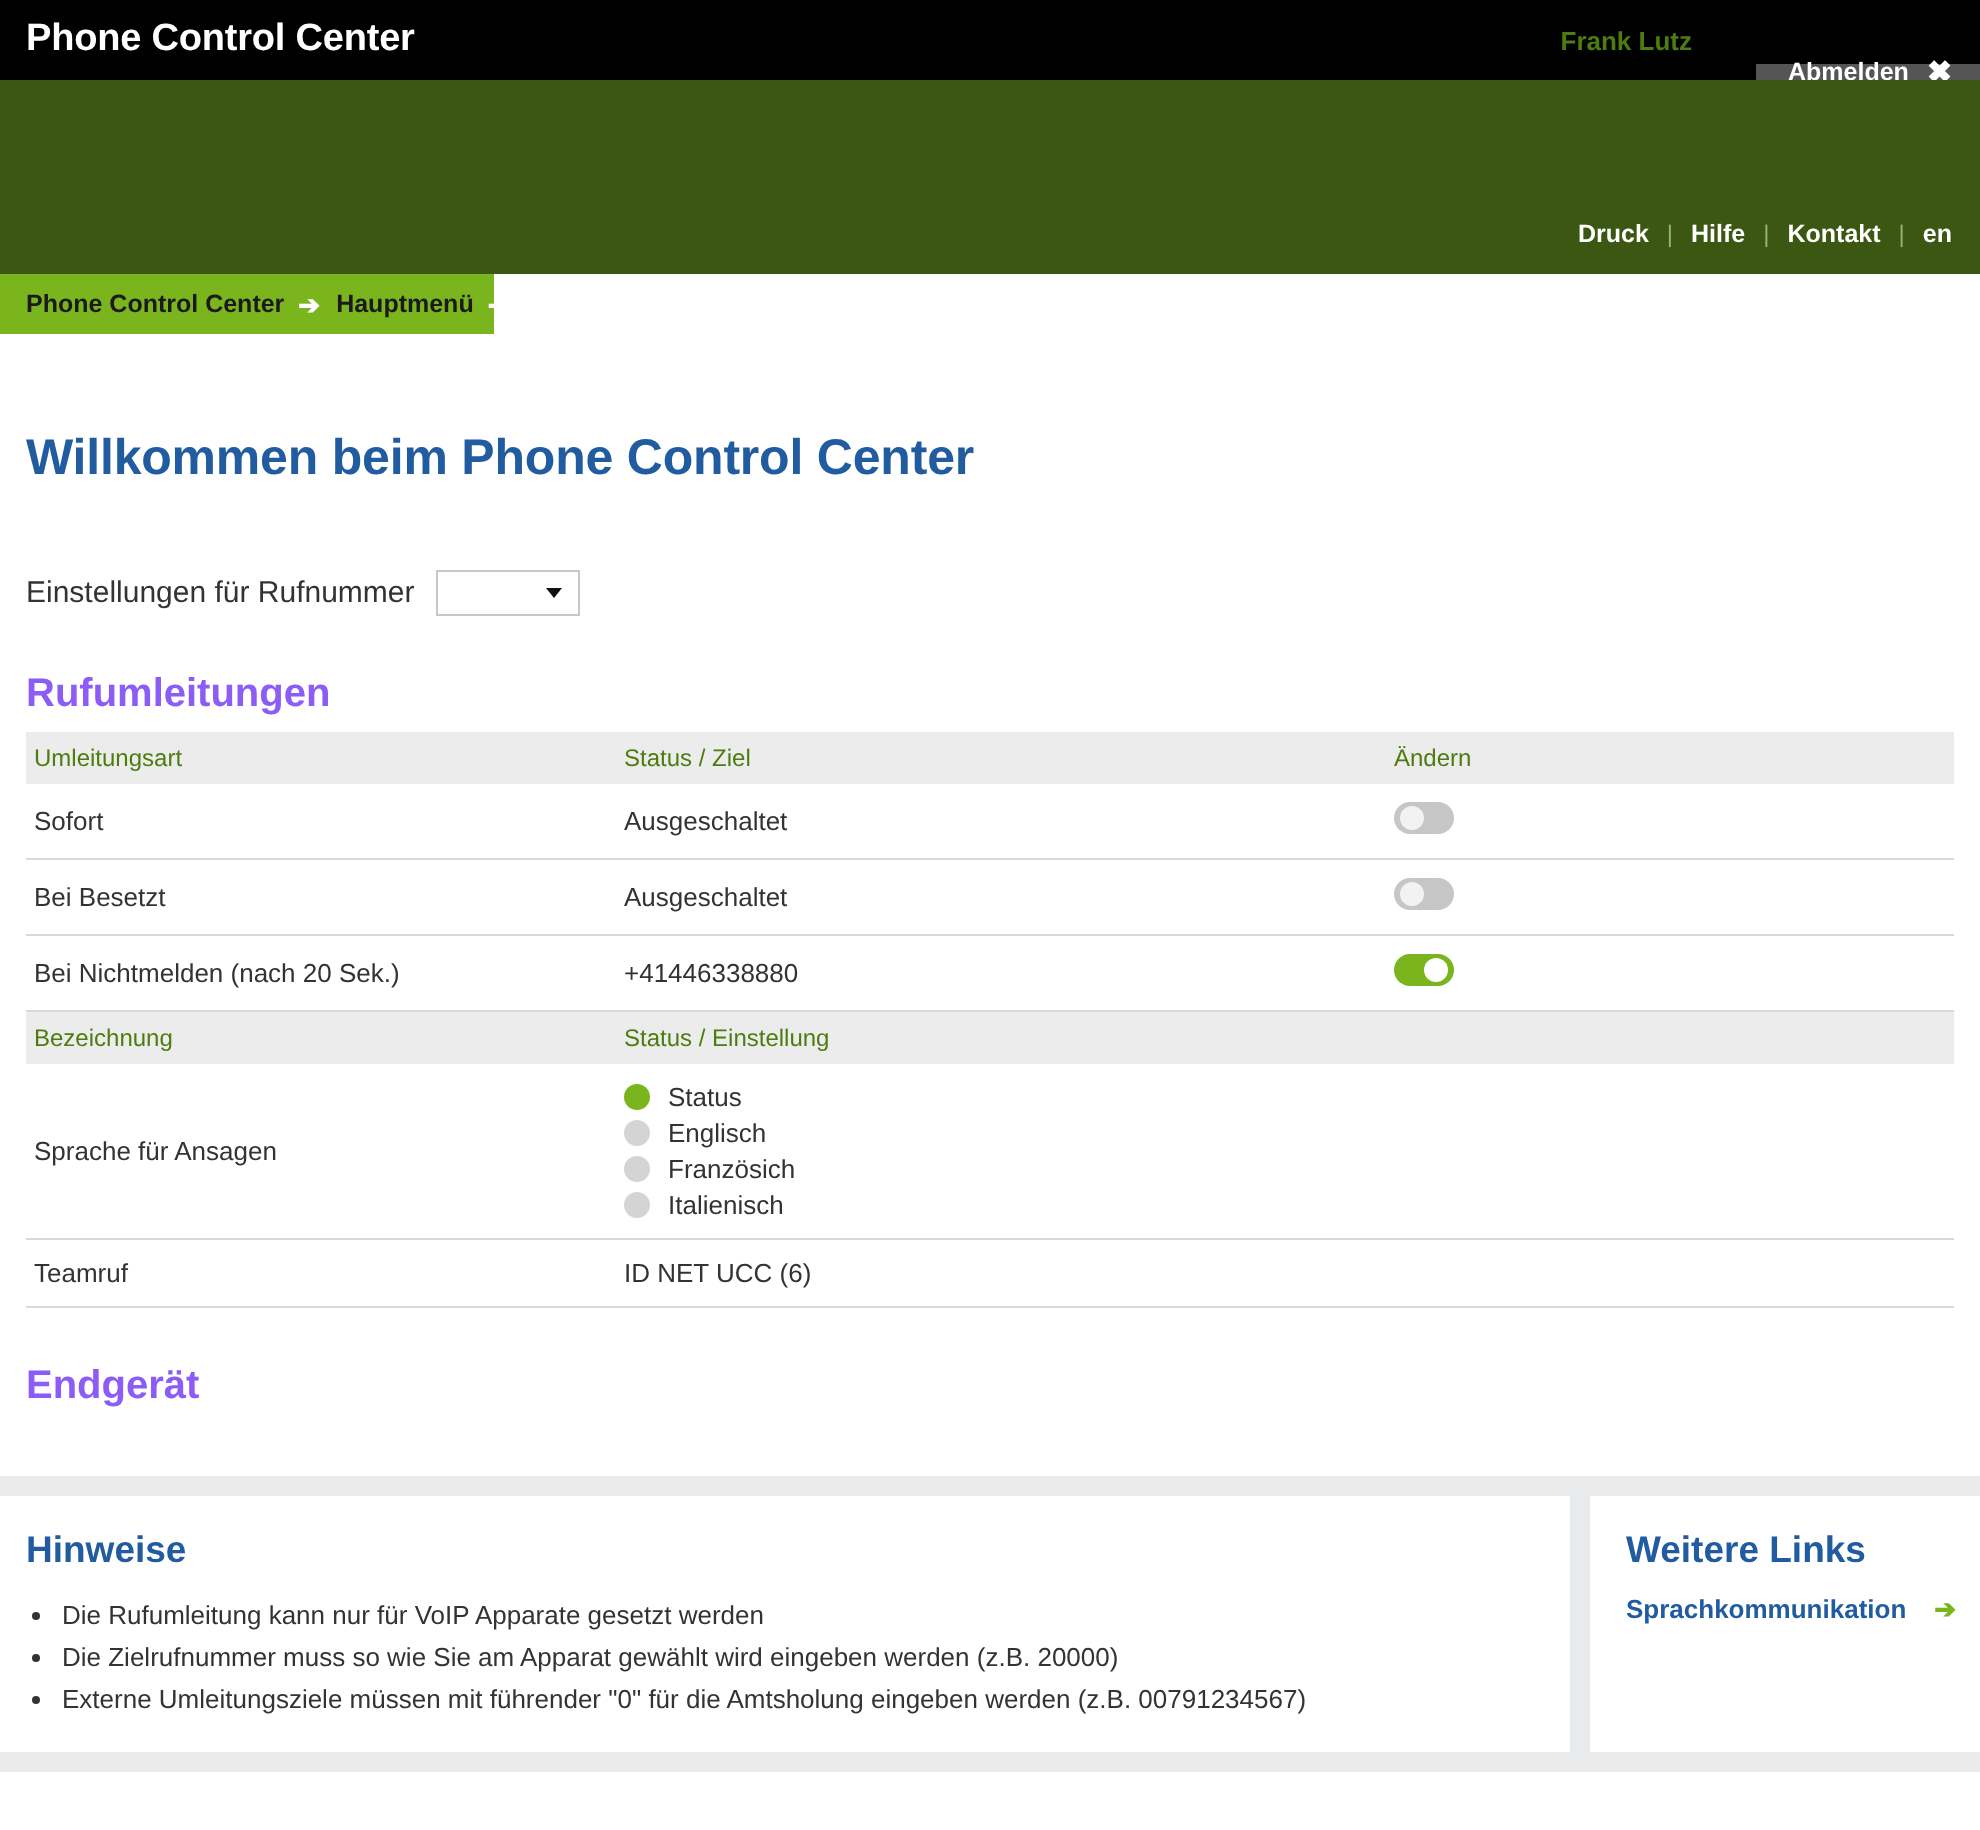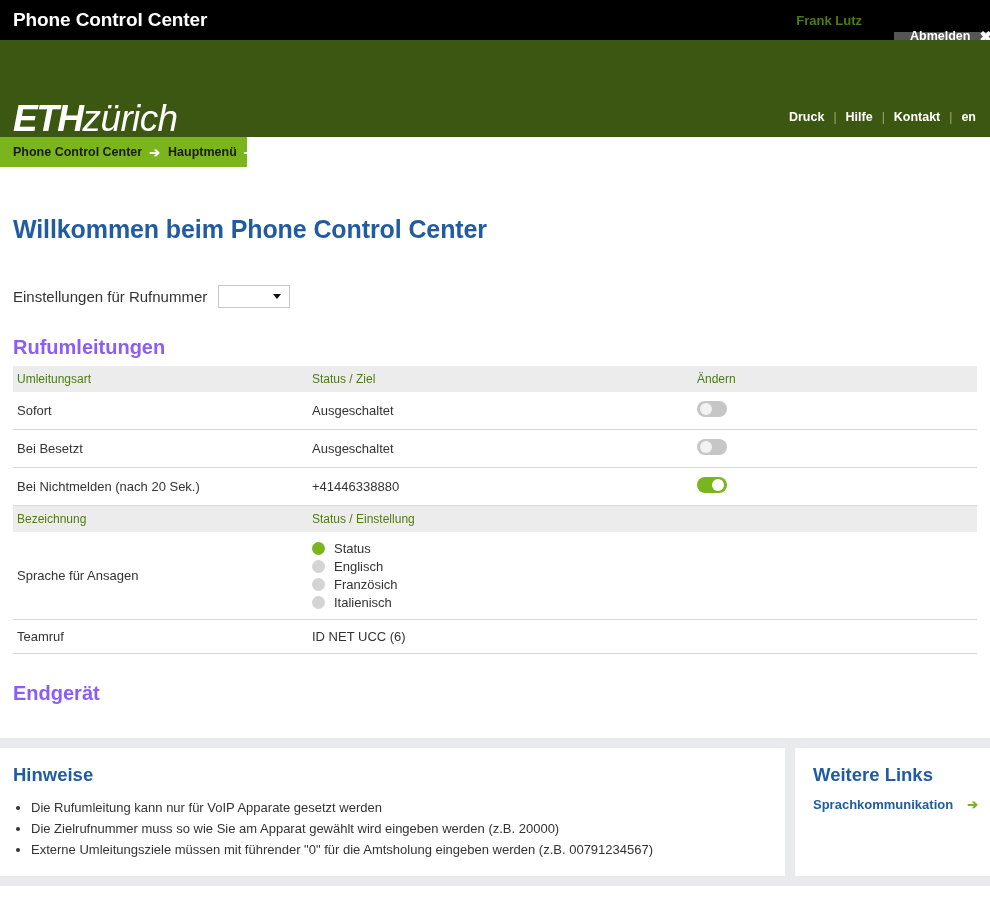--- a/index.html
+++ b/index.html
@@ -48,21 +48,21 @@
   .logout-btn {
     background: #555555;
     color: #ffffff;
     font-size: 12.5px;
     font-weight: bold;
     display: flex;
     align-items: center;
     gap: 9px;
     padding: 0 14px 0 16px;
     cursor: pointer;
-    width: 96px;
+    width: 112px;
     box-sizing: border-box;
     margin-top: 32px;
   }
   .logout-x {
     font-size: 15px;
     font-weight: bold;
     line-height: 1;
   }
 
   
@@ -320,23 +320,20 @@
   <div class="appbar-right">
     <div class="appbar-user">Frank Lutz</div>
     <div class="logout-btn">
       <span>Abmelden</span>
       <span class="logout-x">✖</span>
     </div>
   </div>
 </div>
 
 <div class="ethband">
-  <div class="eth-logo">
-    <span class="eth">ETH</span><span class="zurich">zürich</span>
-  </div>
   <div class="eth-nav">
     <a>Druck</a>
     <span class="sep">|</span>
     <a>Hilfe</a>
     <span class="sep">|</span>
     <a>Kontakt</a>
     <span class="sep">|</span>
     <a class="last">en</a>
   </div>
 </div>

